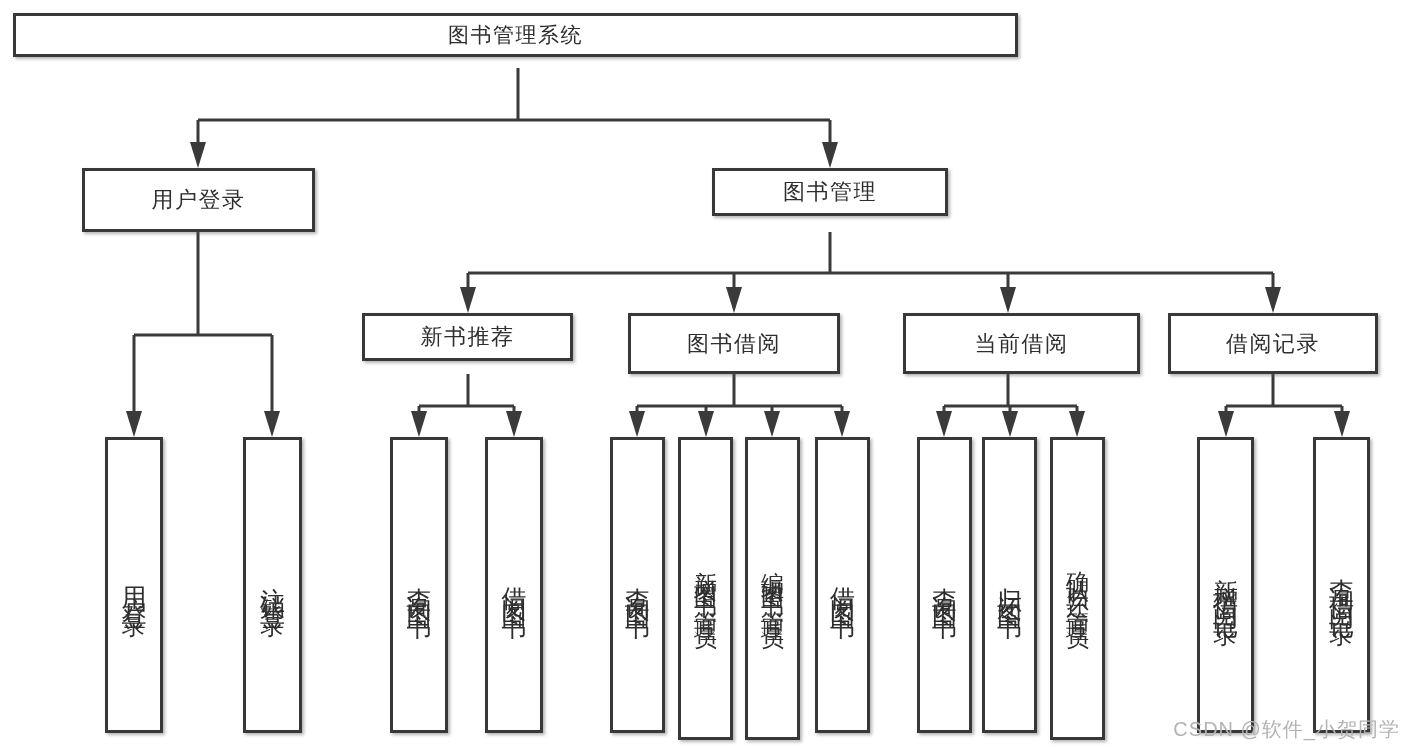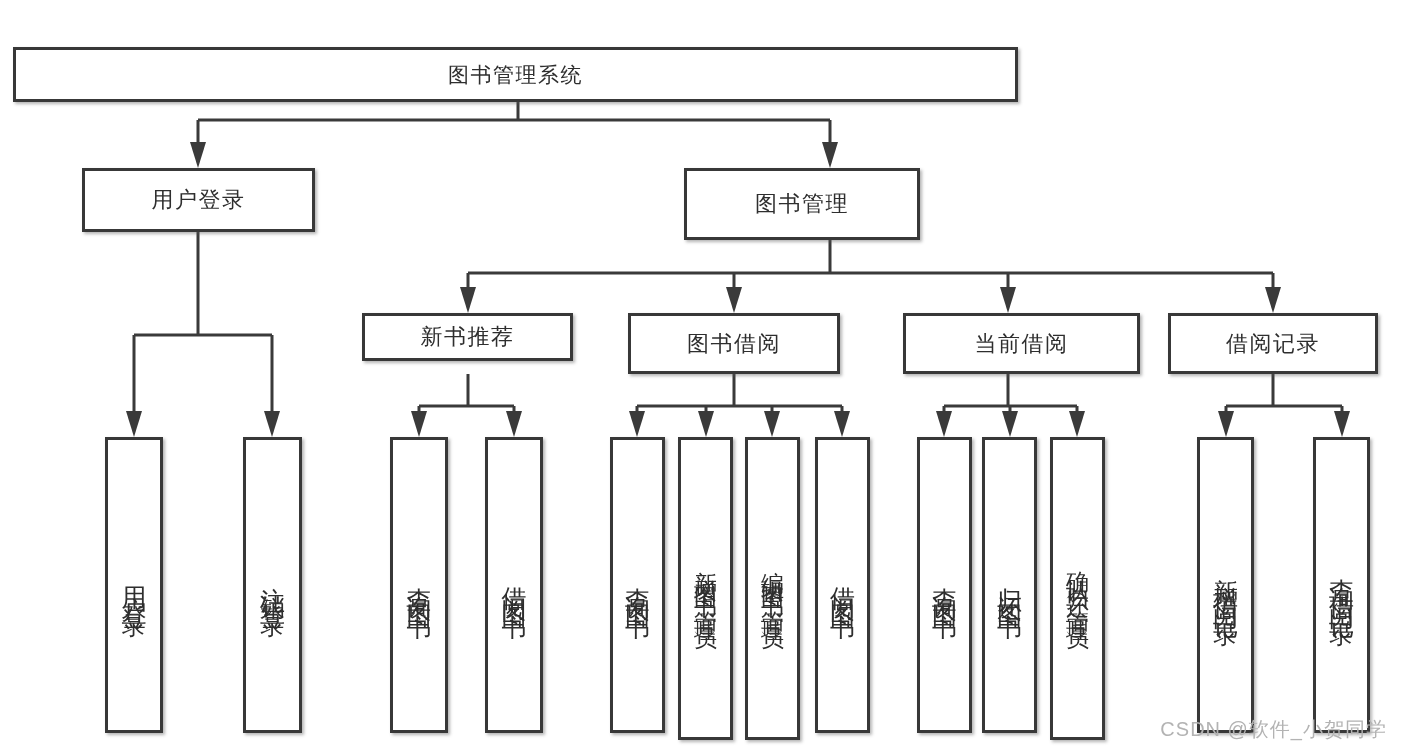--- a/index.html
+++ b/index.html
@@ -16,21 +16,21 @@
   .hlabel{
     font-size:22px;color:#2e2e2e;letter-spacing:1.5px;white-space:nowrap;
   }
   .root-label{font-size:21px;}
   .vlabel{
     writing-mode:vertical-rl;text-orientation:mixed;
     font-size:25px;letter-spacing:9px;line-height:1;color:#2e2e2e;
   }
   .tall .vlabel{font-size:23px;letter-spacing:8px;}
   .watermark{
-    position:absolute;top:716px;right:18px;z-index:3;
+    position:absolute;top:716px;right:5px;z-index:3;
     font-size:20px;letter-spacing:1px;color:#b3b3b3;white-space:nowrap;
   }
 </style>
 </head>
 <body>
 
 <div id="canvas">
 
   <svg id="wires" viewBox="0 0 1405 747" fill="none" stroke="#3a3a3a" stroke-width="3">
 
@@ -75,28 +75,28 @@
       <polygon fill="#3a3a3a" stroke="none" points="1077,437 1069,411 1085,411"></polygon>
     </g>
 
     <g>
       <path d="M1273 374 V406 M1226 406 H1342 M1226 406 V418 M1342 406 V418"></path>
       <polygon fill="#3a3a3a" stroke="none" points="1226,437 1218,411 1234,411"></polygon>
       <polygon fill="#3a3a3a" stroke="none" points="1342,437 1334,411 1350,411"></polygon>
     </g>
   </svg>
 
-  <div class="box" style="left:13px;top:13px;width:1005px;height:55px;margin-top:34px;">
+  <div class="box" style="left:13px;top:13px;width:1005px;height:44px;">
     <span class="hlabel root-label">图书管理系统</span>
   </div>
 
   <div class="box" style="left:82px;top:168px;width:233px;height:64px;">
     <span class="hlabel">用户登录</span>
   </div>
-  <div class="box" style="left:684px;top:168px;width:236px;height:72px;">
+  <div class="box" style="left:712px;top:168px;width:236px;height:48px;">
     <span class="hlabel">图书管理</span>
   </div>
 
   <div class="box" style="left:362px;top:313px;width:211px;height:48px;">
     <span class="hlabel">新书推荐</span>
   </div>
   <div class="box" style="left:628px;top:313px;width:212px;height:61px;">
     <span class="hlabel">图书借阅</span>
   </div>
   <div class="box" style="left:903px;top:313px;width:237px;height:61px;">

